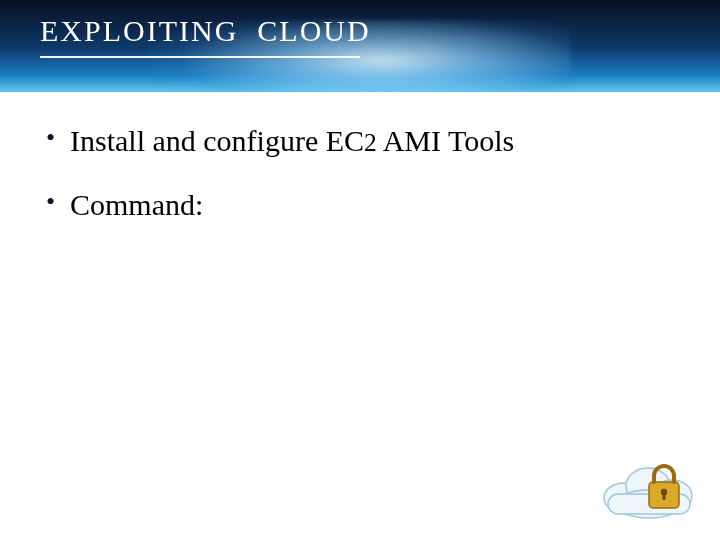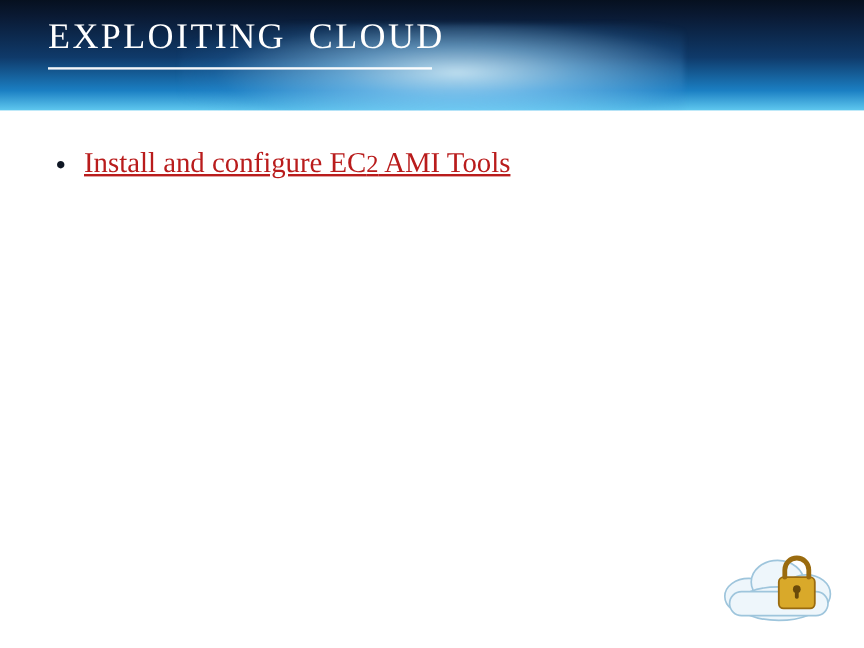--- a/index.html
+++ b/index.html
@@ -57,24 +57,23 @@
     left: 40px;
     top: 14px;
     color: #ffffff;
     font-family: Georgia, "Times New Roman", serif;
     font-size: 30px;
     letter-spacing: 2px;
     font-weight: 400;
   }
   .content {
     padding: 28px 42px 0 42px;
-    color: #b91c1c;
-    font-size: 24px;
+    color: #000000;
+    font-size: 30px;
     line-height: 1.4;
-    text-decoration: underline;
   }
   .bullet {
     position: relative;
     padding-left: 28px;
     margin-bottom: 22px;
     text-align: justify;
     text-justify: inter-word;
   }
   .bullet::before {
     content: "•";
@@ -103,20 +102,21 @@
 <div class="slide">
 
   <div class="header-bar">
     <div class="cloud-glow"></div>
     <div class="header-title">EXPLOITING&nbsp;&nbsp;CLOUD</div>
     <div class="header-underline"></div>
   </div>
 
   <div class="content">
     <div class="bullet">Install and configure EC<span class="sc2">2</span> AMI Tools</div>
+    <div class="bullet">Command:</div>
   </div>
 
   <div class="corner-cloud">
     <svg width="110" height="74" viewBox="0 0 110 74">
 
       <g fill="#eef6fb" stroke="#9ec5dc" stroke-width="1.4">
         <ellipse cx="30" cy="48" rx="20" ry="15"></ellipse>
         <ellipse cx="54" cy="36" rx="22" ry="18"></ellipse>
         <ellipse cx="78" cy="46" rx="20" ry="16"></ellipse>
         <ellipse cx="55" cy="54" rx="34" ry="14"></ellipse>

